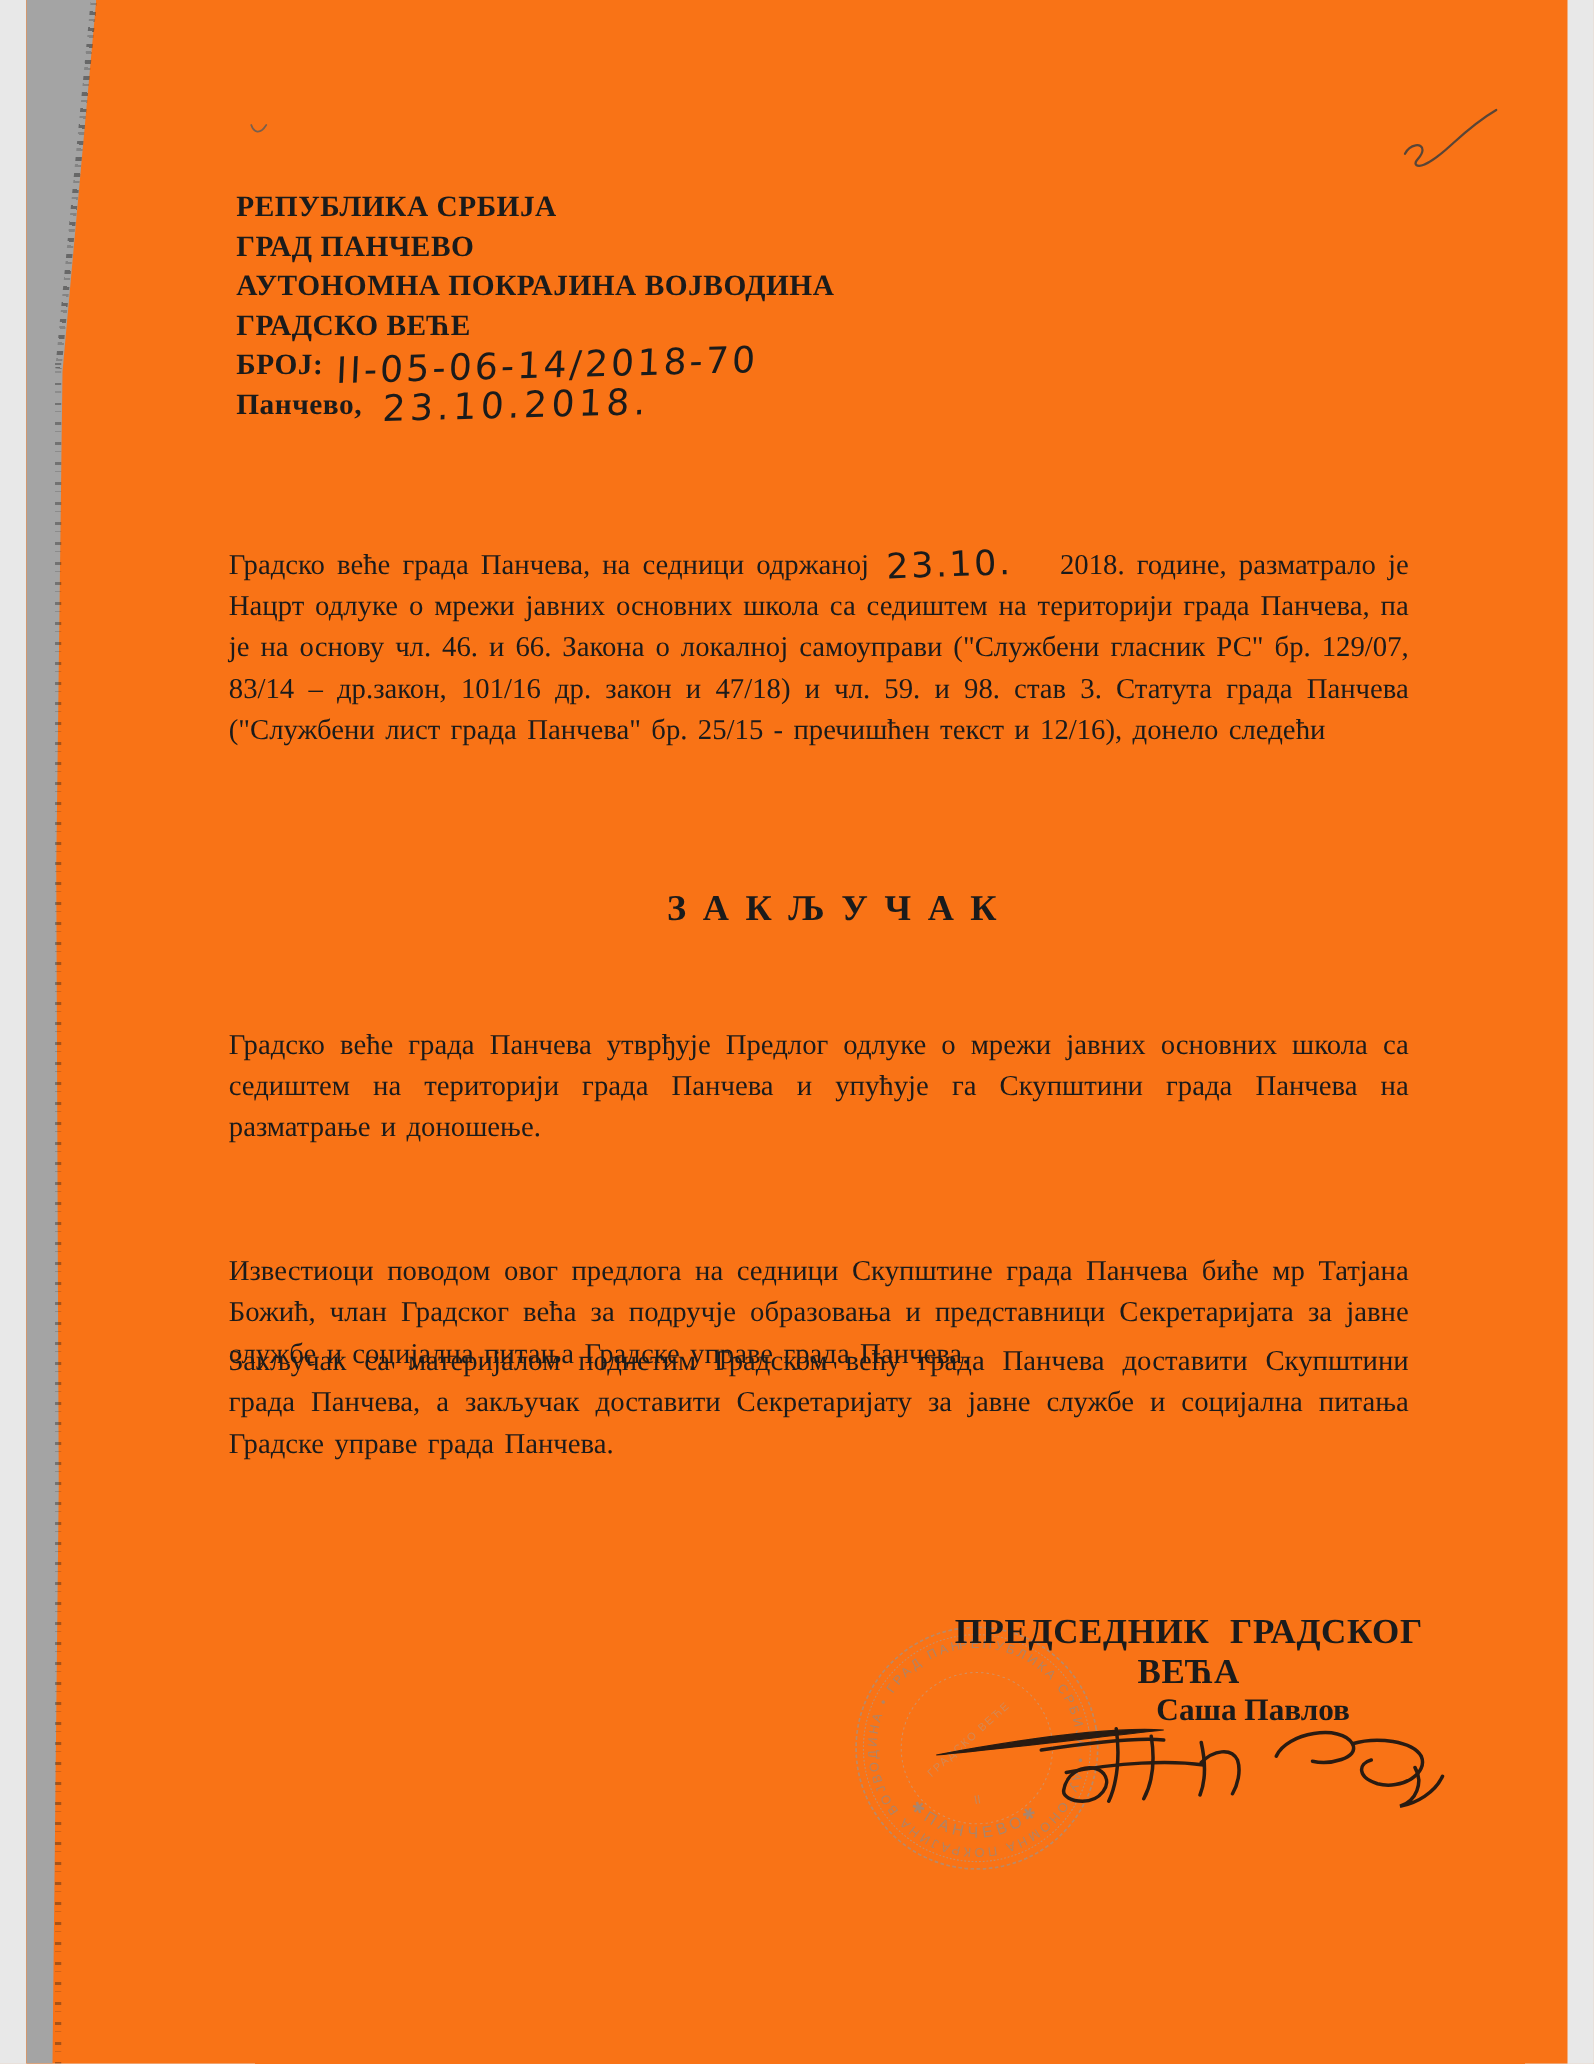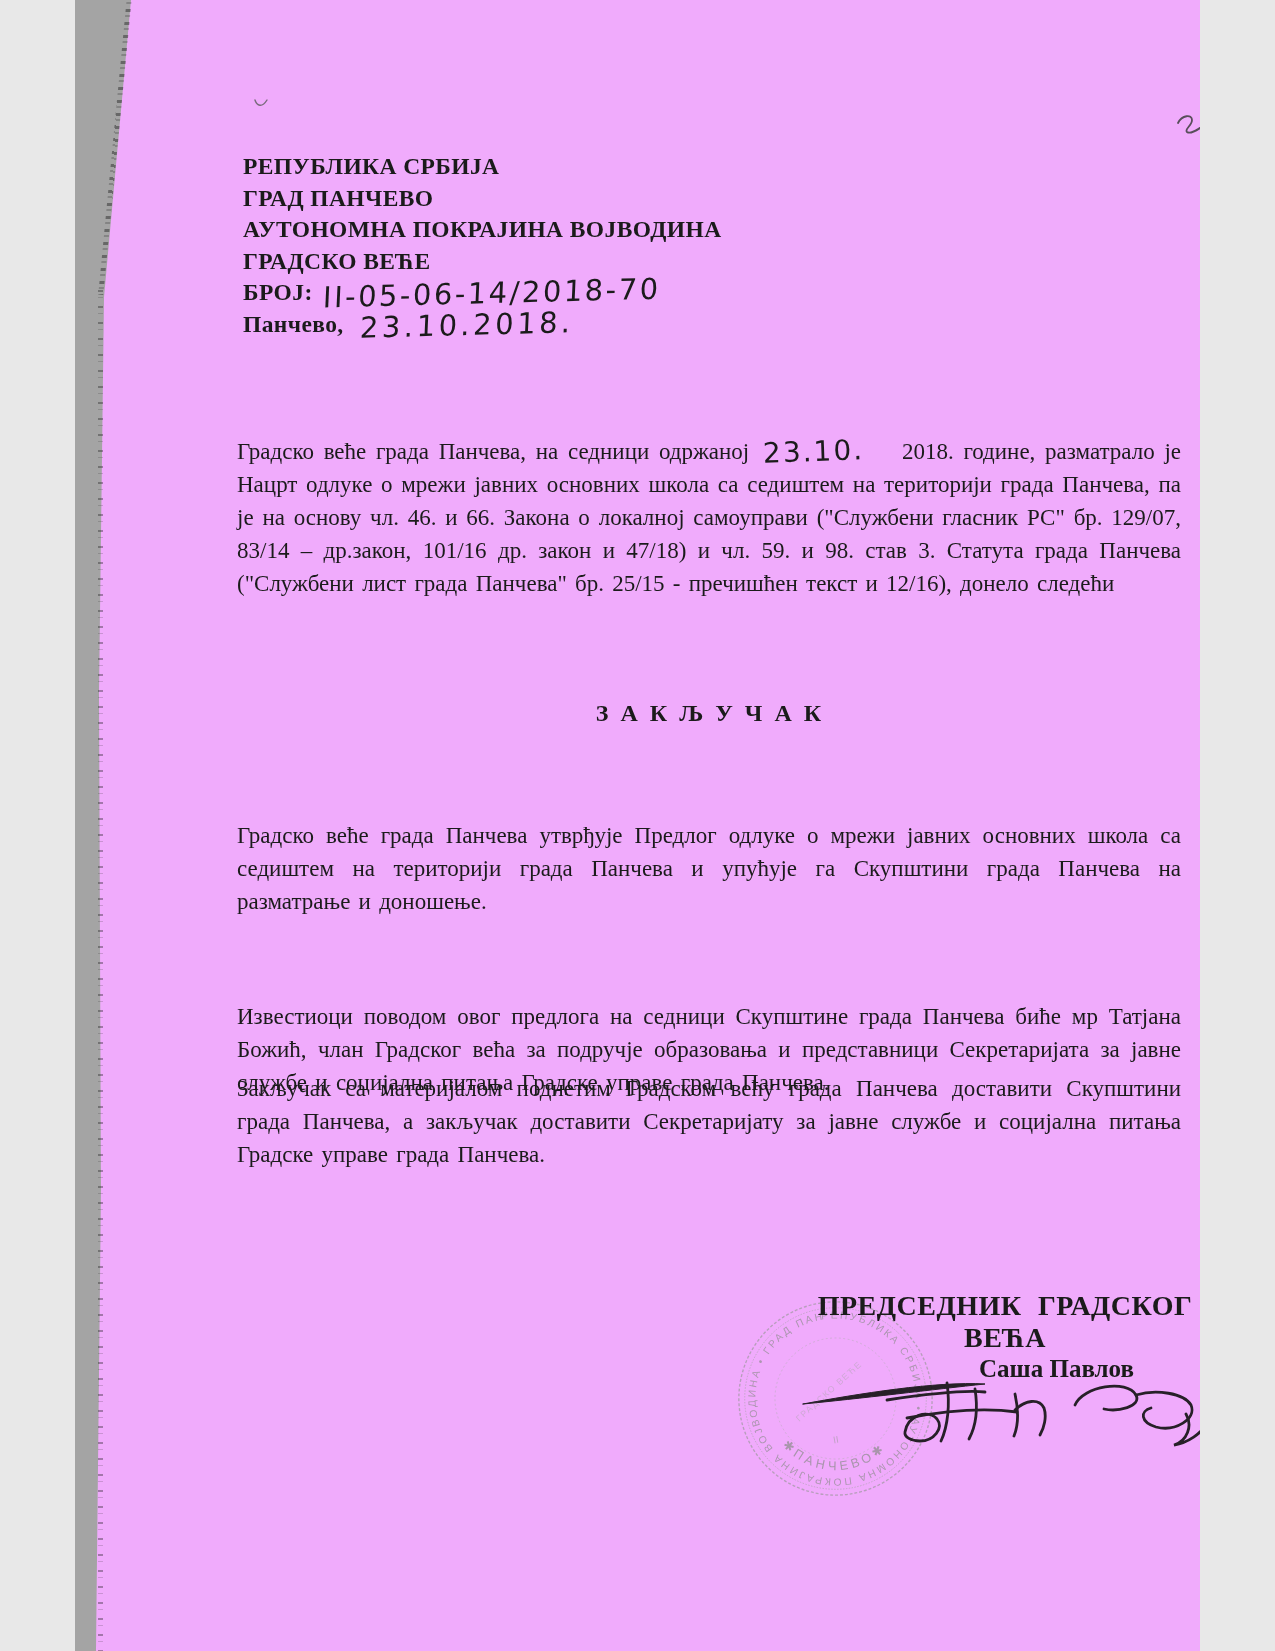--- a/index.html
+++ b/index.html
@@ -1,18 +1,18 @@
 <!DOCTYPE html>
 <html lang="sr"><head>
 <meta charset="utf-8">
 <style>
   html,body { margin:0; padding:0; background:#e8e8e8; }
   .page {
-    position:relative; width:1125px; height:1651px; margin:0 auto;
-    background:#f0abfc; overflow:hidden;
+    position:relative; width:1233px; height:1651px; margin:0 auto;
+    background:#f97316; overflow:hidden;
     font-family:"Liberation Serif", serif; color:#1b1b1b;
   }
 
   
   .scan-edge {
     position:absolute; left:0; top:0; width:70px; height:1651px;
     background:#a4a4a4;
     clip-path:polygon(0 0, 56px 0, 29px 18%, 24px 42%, 26px 72%, 21px 100%, 0 100%);
   }
   .scan-noise-v {
@@ -53,22 +53,22 @@
   .p3 { top:1000px; }
   .p4 { top:1072px; }
   .hw-inline {
     display:inline-block; font-family:"DejaVu Sans", sans-serif;
     font-size:28px; line-height:0; letter-spacing:2px;
     transform:rotate(-2deg); vertical-align:-2px; margin:0 4px;
   }
   .date-gap { display:inline-block; width:34px; }
 
   .heading {
-    position:absolute; left:162px; top:699px; width:944px; margin:1px;
-    text-align:center; font-size:24px; font-weight:bold; letter-spacing:3px;
+    position:absolute; left:162px; top:699px; width:944px; margin:12px;
+    text-align:center; font-size:29px; font-weight:bold; letter-spacing:3px;
   }
 
   
   .sig-block { position:absolute; left:715px; top:1290px; width:430px; text-align:center; font-weight:bold; }
   .sig-title1 { font-size:24px; line-height:32px; letter-spacing:1px; }
   .sig-title2 { font-size:28px; line-height:32px; letter-spacing:.5px; word-spacing:9px; }
   .sig-name   { font-size:25px; line-height:30px; margin-right:86px;text-align:right; }
 
   .stamp  { position:absolute; left:658px; top:1296px; width:205px; height:205px; }
   .sig-scrawl { position:absolute; left:712px; top:1352px; width:430px; height:115px; }

